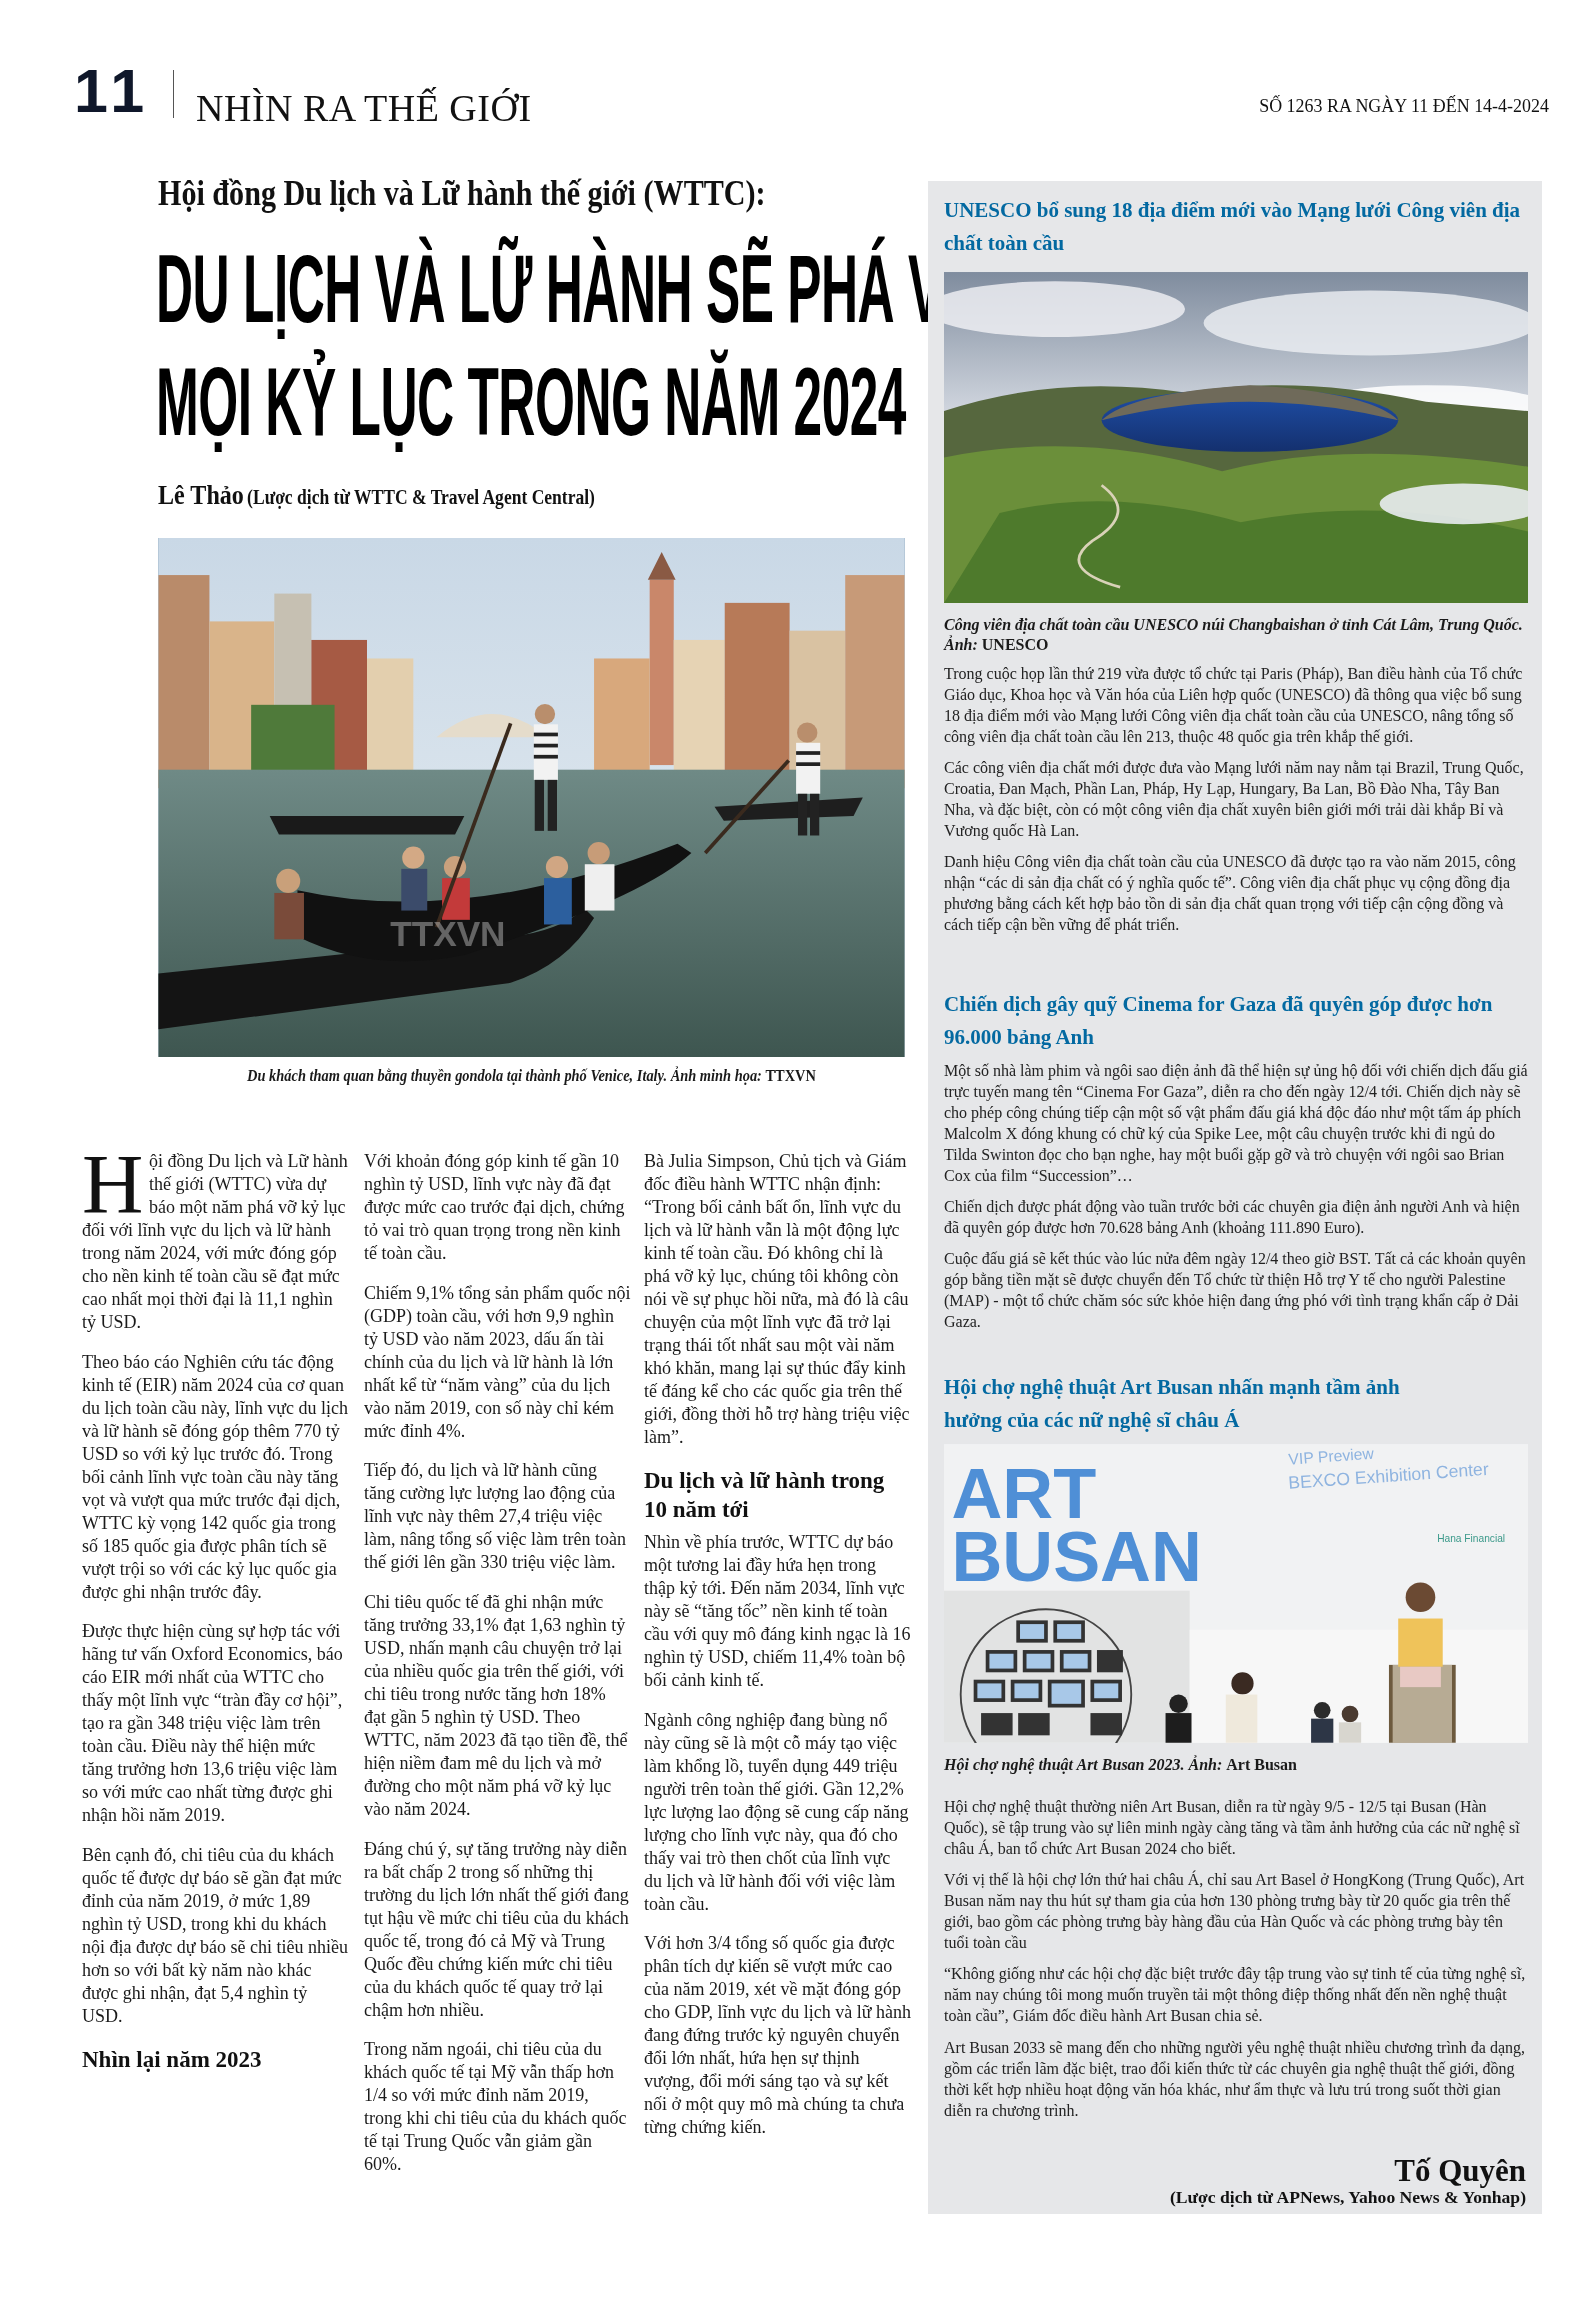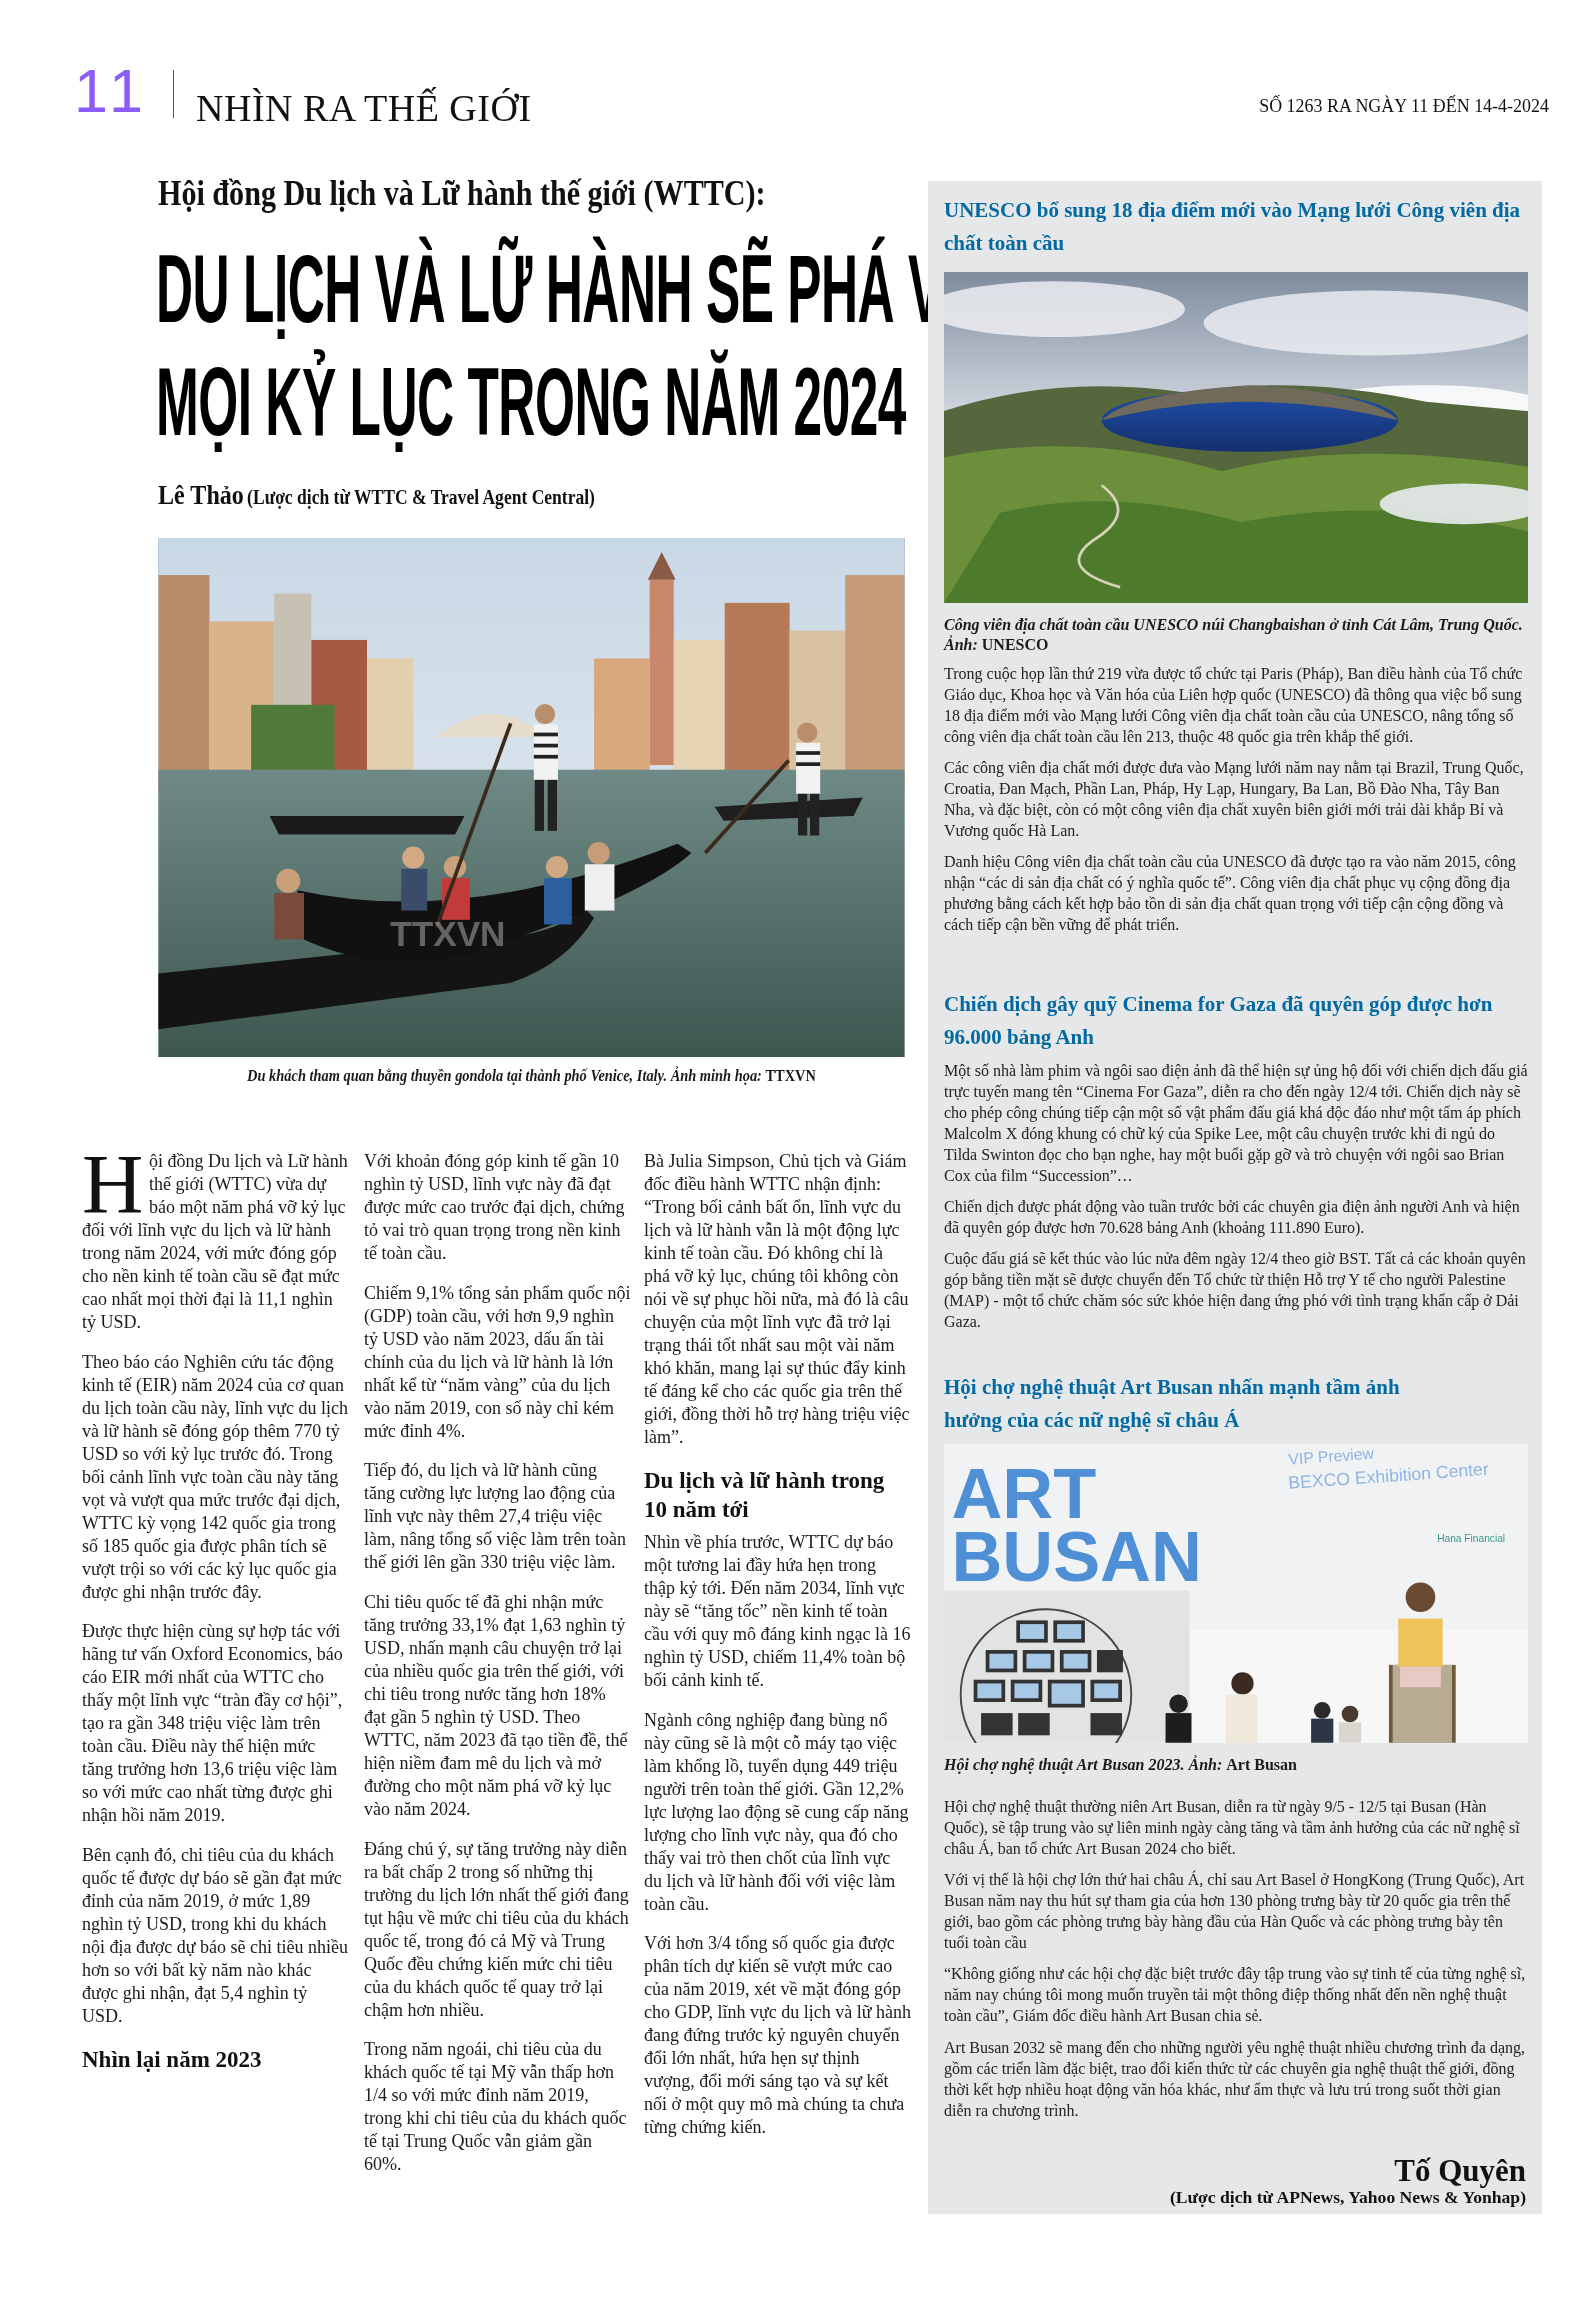--- a/index.html
+++ b/index.html
@@ -1,20 +1,20 @@
 <!DOCTYPE html>
 <html style="font-size:15px"><head>
 <meta charset="utf-8">
 <style>
   * { box-sizing: border-box; margin: 0; padding: 0; }
   html, body { width: 1589px; height: 2301px; background: #ffffff; overflow: hidden; }
   body { position: relative; font-family: "Liberation Serif", "DejaVu Serif", serif; color: #1a1a1a; }
 
   
-  .page-num { position: absolute; left: 74px; top: 61px; font-family: "Liberation Sans", "DejaVu Sans", sans-serif; font-weight: normal; font-size: 61px; letter-spacing: 5.6px; line-height: 1; color: #8b5cf6; }
+  .page-num { position: absolute; left: 74px; top: 61px; font-family: "Liberation Sans", "DejaVu Sans", sans-serif; font-weight: bold; font-size: 61px; letter-spacing: 5.6px; line-height: 1; color: #0f172a; }
   .page-divider { position: absolute; left: 173px; top: 70px; width: 0.9px; height: 48px; background: #555; }
   .section-title { position: absolute; left: 196px; top: 89px; font-size: 38px; line-height: 1; color: #111; letter-spacing: 0.5px; }
   .issue-date { position: absolute; right: 40px; top: 96px; font-size: 19.5px; line-height: 1; color: #111; transform: scaleX(0.92); transform-origin: right center; }
 
   
   .kicker { position: absolute; left: 158px; top: 176px; font-size: 35px; font-weight: bold; line-height: 1; transform: scaleX(0.86); transform-origin: left center; white-space: nowrap; color: #111; }
   .headline { position: absolute; left: 156px; top: 232px; width: 835px; font-family: "Liberation Sans", "DejaVu Sans", sans-serif; font-weight: bold; font-size: 96px; line-height: 113px; transform: scaleX(0.535); transform-origin: left top; color: #000; letter-spacing: -0.9px; }
   .headline div { white-space: nowrap; }
   .byline { position: absolute; left: 158px; top: 479px; white-space: nowrap; color: #111; transform: scaleX(0.86); transform-origin: left center; }
   .byline .author { font-size: 28px; font-weight: bold; }
@@ -264,19 +264,19 @@
       <rect x="492" y="240" width="44" height="22" fill="#e8c9c4"></rect>
     </svg>
   </div>
   <div class="side-cap" style="top:1574px;">
     <span>Hội chợ nghệ thuật Art Busan 2023. Ảnh: </span><span class="credit">Art Busan</span>
   </div>
   <div class="side-body" style="top:1615px;">
     <p>Hội chợ nghệ thuật thường niên Art Busan, diễn ra từ ngày 9/5 - 12/5 tại Busan (Hàn Quốc), sẽ tập trung vào sự liên minh ngày càng tăng và tầm ảnh hưởng của các nữ nghệ sĩ châu Á, ban tổ chức Art Busan 2024 cho biết.</p>
     <p>Với vị thế là hội chợ lớn thứ hai châu Á, chỉ sau Art Basel ở HongKong (Trung Quốc), Art Busan năm nay thu hút sự tham gia của hơn 130 phòng trưng bày từ 20 quốc gia trên thế giới, bao gồm các phòng trưng bày hàng đầu của Hàn Quốc và các phòng trưng bày tên tuổi toàn cầu</p>
     <p>“Không giống như các hội chợ đặc biệt trước đây tập trung vào sự tinh tế của từng nghệ sĩ, năm nay chúng tôi mong muốn truyền tải một thông điệp thống nhất đến nền nghệ thuật toàn cầu”, Giám đốc điều hành Art Busan chia sẻ.</p>
-    <p>Art Busan 2032 sẽ mang đến cho những người yêu nghệ thuật nhiều chương trình đa dạng, gồm các triển lãm đặc biệt, trao đổi kiến thức từ các chuyên gia nghệ thuật thế giới, đồng thời kết hợp nhiều hoạt động văn hóa khác, như ẩm thực và lưu trú trong suốt thời gian diễn ra chương trình.</p>
+    <p>Art Busan 2033 sẽ mang đến cho những người yêu nghệ thuật nhiều chương trình đa dạng, gồm các triển lãm đặc biệt, trao đổi kiến thức từ các chuyên gia nghệ thuật thế giới, đồng thời kết hợp nhiều hoạt động văn hóa khác, như ẩm thực và lưu trú trong suốt thời gian diễn ra chương trình.</p>
   </div>
 
   <div class="sig-name" style="top:1974px;">Tố Quyên</div>
   <div class="sig-src" style="top:2008px;">(Lược dịch từ APNews, Yahoo News &amp; Yonhap)</div>
 </div>
 
 
 </body></html>

